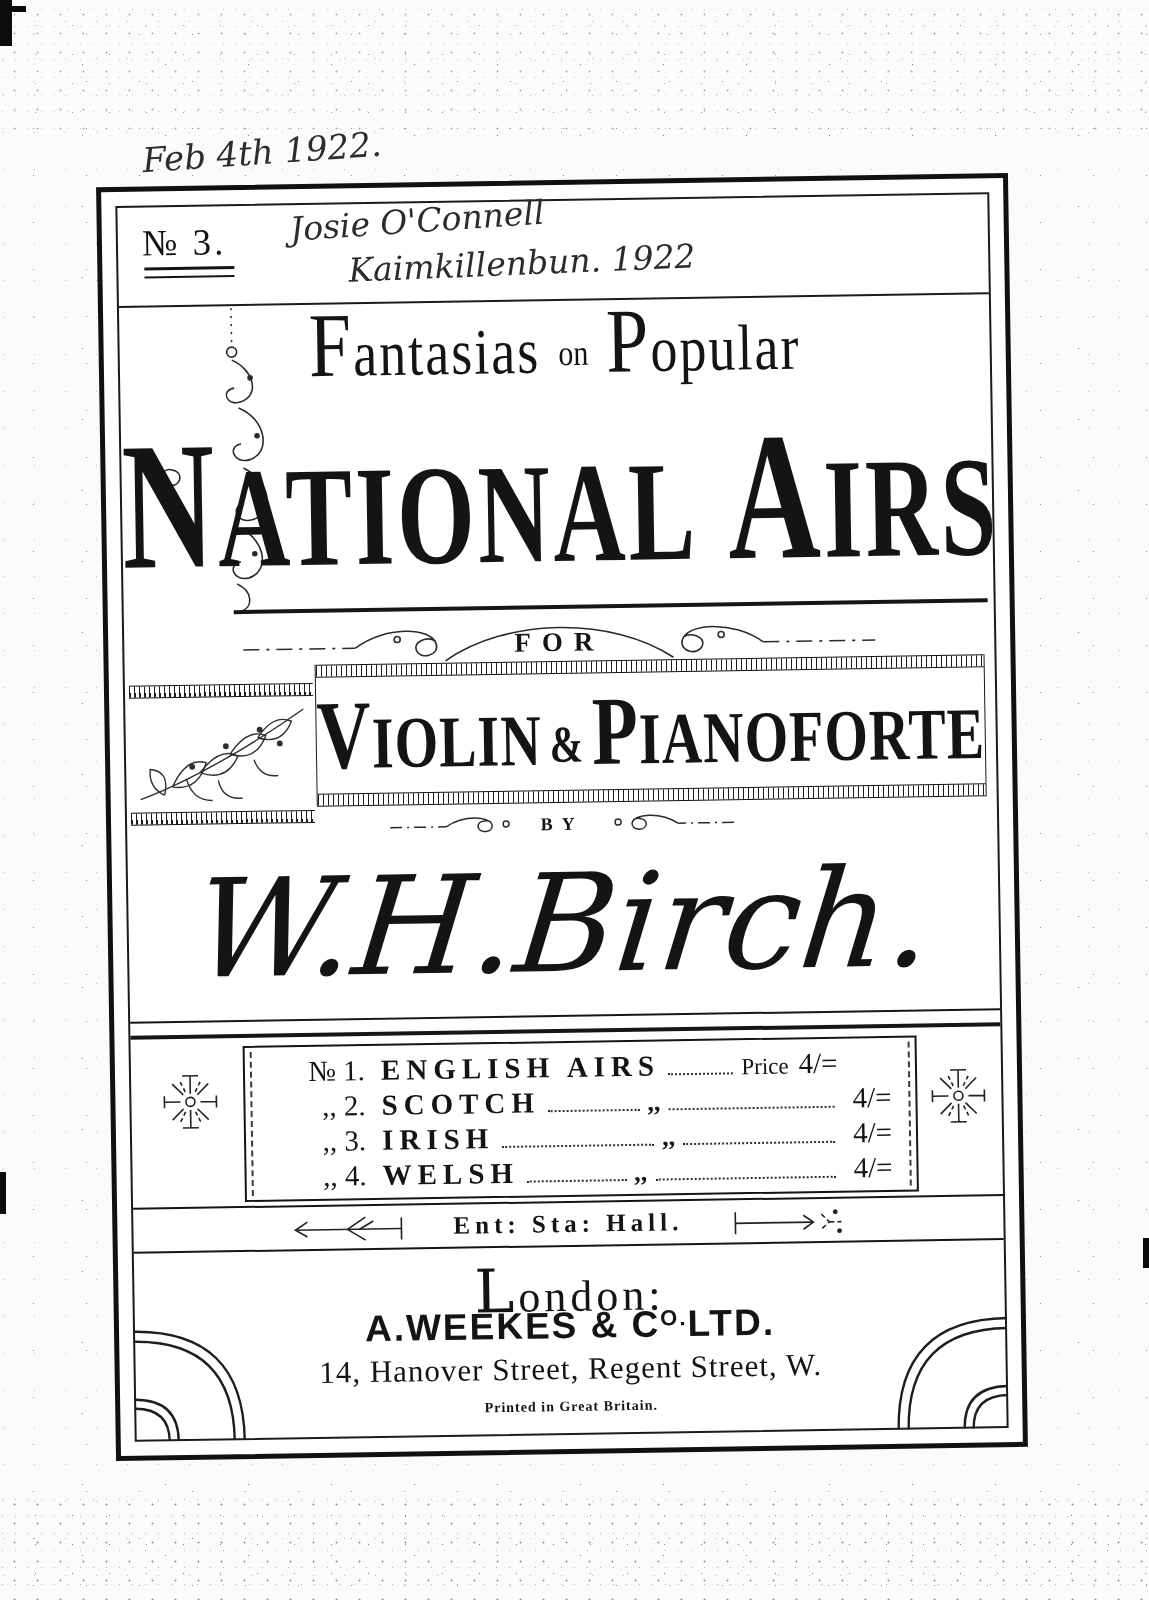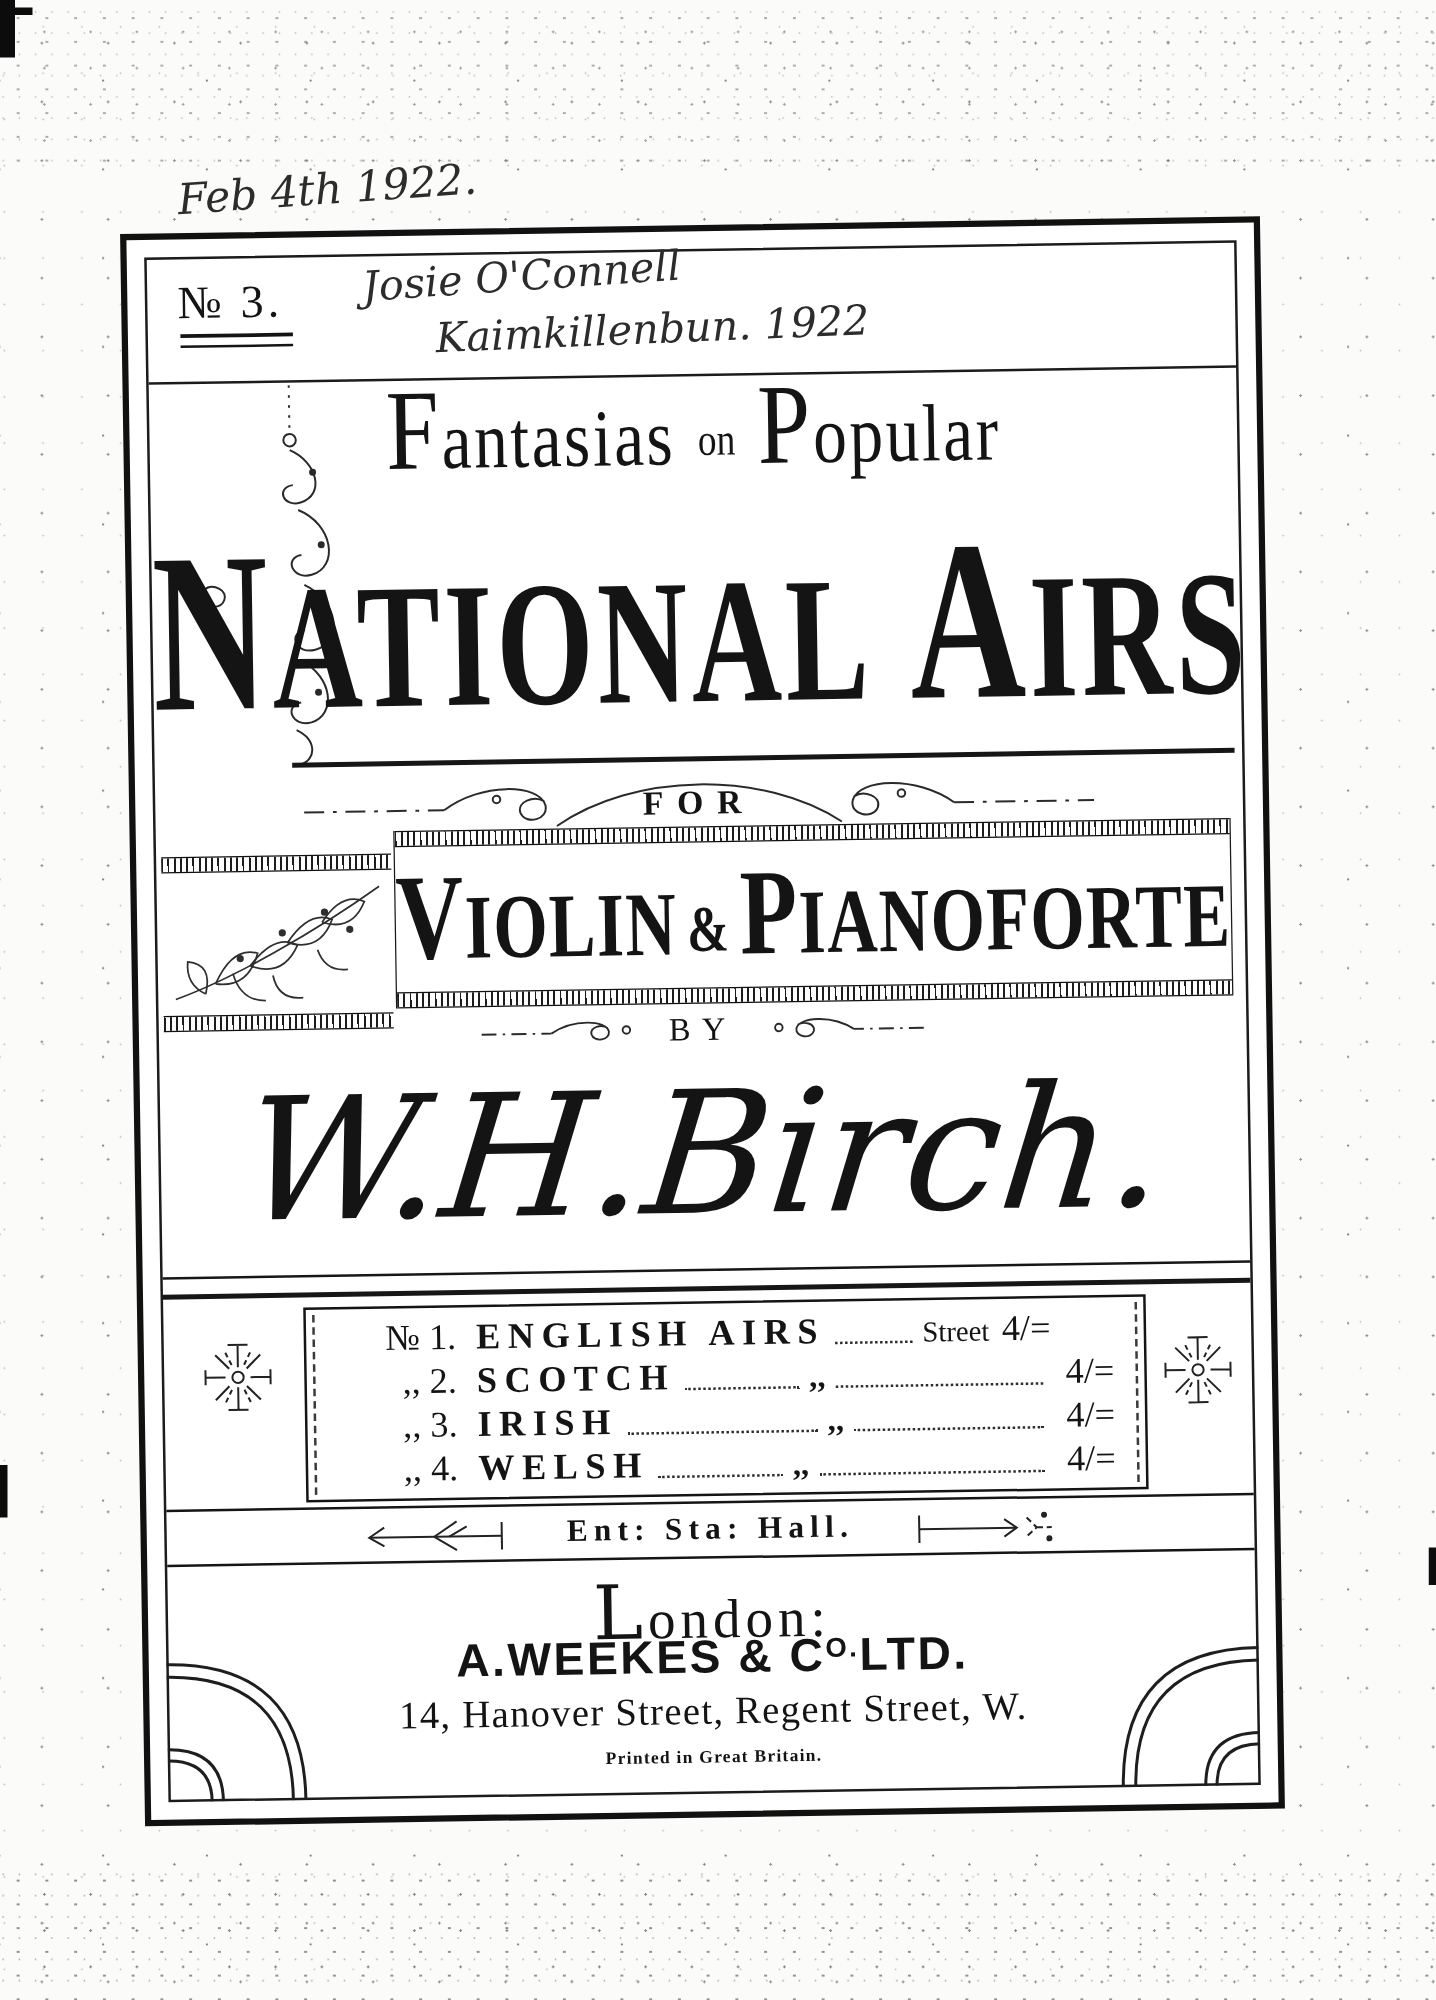--- a/index.html
+++ b/index.html
@@ -76,21 +76,21 @@
 
   .left-panel{position:absolute;left:4px;top:478px;width:184px;height:140px;}
   .left-panel .hatch{position:absolute;left:0;right:0;}
   .lp-top{top:0;}
   .lp-bottom{bottom:0;}
   .flower{position:absolute;left:4px;top:16px;}
 
   
   .by-band{position:absolute;left:0;right:0;top:606px;height:34px;
     display:flex;align-items:center;justify-content:center;gap:10px;}
-  .by-text{font-size:26px;letter-spacing:9px;font-weight:400;text-align:right;}
+  .by-text{font-size:18px;letter-spacing:9px;font-weight:700;text-align:right;}
 
   
   .composer{position:absolute;left:0;right:0;top:634px;height:178px;text-align:center;}
   .script{font-family:"DejaVu Serif",serif;font-style:italic;font-size:136px;line-height:178px;
     display:inline-block;transform:skewX(-7deg);}
 
   .rule{position:absolute;left:0;right:0;background:#161616;}
   .rule-a{top:814px;height:2px;}
   .rule-b{top:828px;height:4px;}
 
@@ -250,21 +250,21 @@
     </div>
 
     <div class="rule rule-a"></div>
     <div class="rule rule-b"></div>
 
     <div class="catalog-box">
       <div class="cat-row">
         <span class="cat-no">№ 1.</span>
         <span class="cat-title">ENGLISH AIRS</span>
         <span class="leader leader-short"></span>
-        <span class="cat-mid">Street</span>
+        <span class="cat-mid">Price</span>
         <span class="cat-price">4/=</span>
       </div>
       <div class="cat-row">
         <span class="cat-no">,, 2.</span>
         <span class="cat-title">SCOTCH</span>
         <span class="leader leader-short"></span>
         <span class="cat-mid cat-ditto">,,</span>
         <span class="leader"></span>
         <span class="cat-price">4/=</span>
       </div>

